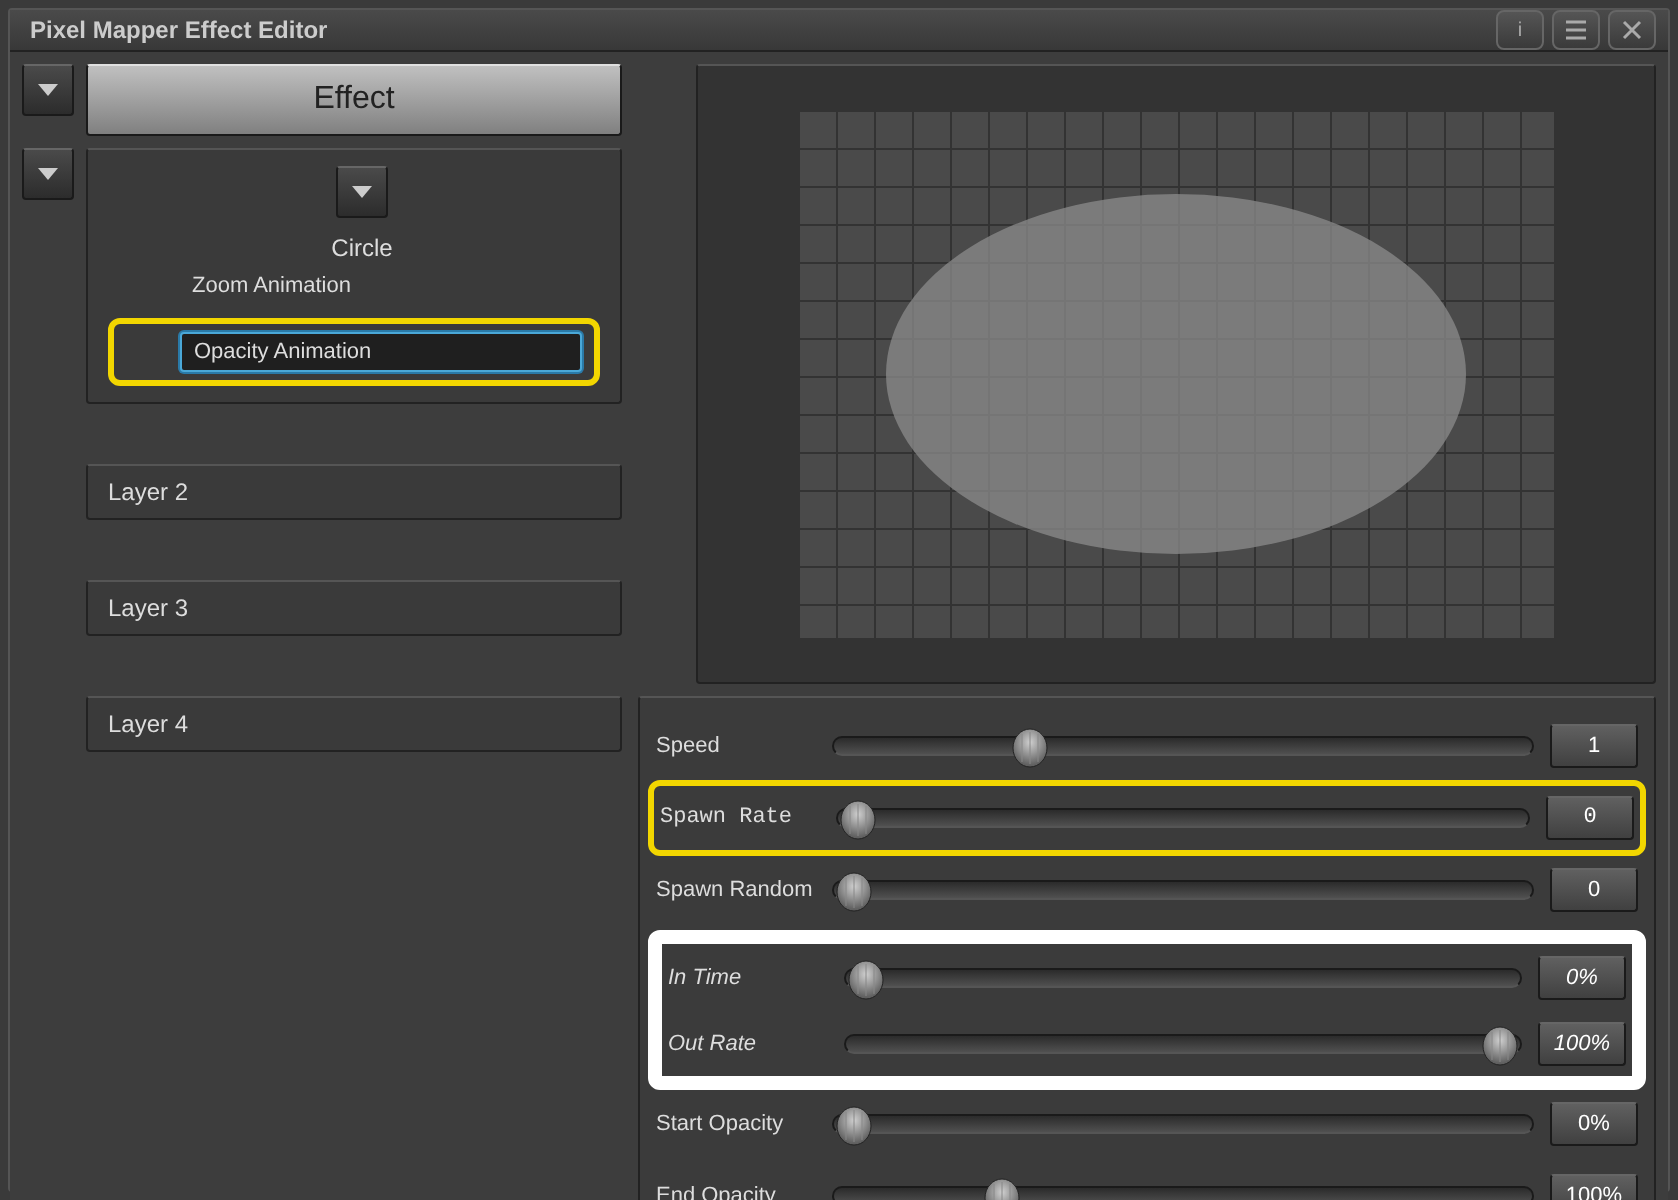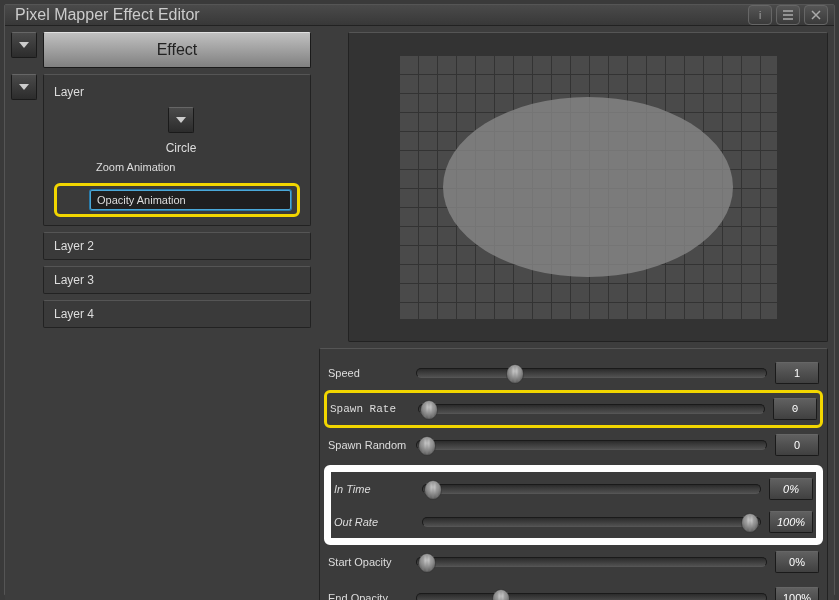--- a/index.html
+++ b/index.html
@@ -26,22 +26,22 @@
   .titlebar {
     height: 28px;
     background: linear-gradient(#4a4a4a,#383838);
     border-bottom: 1px solid #222;
     display: flex;
     align-items: center;
     padding: 0 6px 0 10px;
   }
   .titlebar .title {
     flex: 1;
-    font-weight: normal;
-    font-size: 16px;
+    font-weight: bold;
+    font-size: 12px;
     color: #ccc;
   }
   .titlebar .sysbtn {
     width: 24px; height: 20px;
     margin-left: 4px;
     border: 1px solid #666;
     border-radius: 4px;
     background: linear-gradient(#555,#3a3a3a);
     display: flex; align-items: center; justify-content: center;
     color: #aaa;
@@ -119,20 +119,21 @@
   }
   .stackitem {
     border: 1px solid #222;
     border-top-color: #555;
     border-radius: 2px;
     background: #3a3a3a;
     padding: 6px 10px;
     font-size: 12px;
     color: #ddd;
     margin-left: 32px;
+    margin-top: 24px;
   }
   .right {
     flex: 1;
     display: flex;
     flex-direction: column;
     padding: 6px 6px 6px 4px;
     gap: 6px;
   }
   .preview {
     width: 480px;
@@ -273,21 +274,20 @@
         <div class="effectbtn">Effect</div>
       </div>
 
       <div class="row">
         <div class="arrowbtn">
           <svg width="14" height="10" viewBox="0 0 14 10">
               <path d="M2 2l5 6 5-6z" fill="#ccc"></path>
             </svg>
         </div>
         <div class="layerbox">
-          <div class="layerlabel">Layer</div>
           <div class="subrow">
             <div class="arrowbtn">
               <svg width="14" height="10" viewBox="0 0 14 10">
                   <path d="M2 2l5 6 5-6z" fill="#ccc"></path>
                 </svg>
             </div>
             <div class="sublabel">Circle</div>
           </div>
           <div class="indentlabel">Zoom Animation</div>
           <div class="highlight-wrap">

